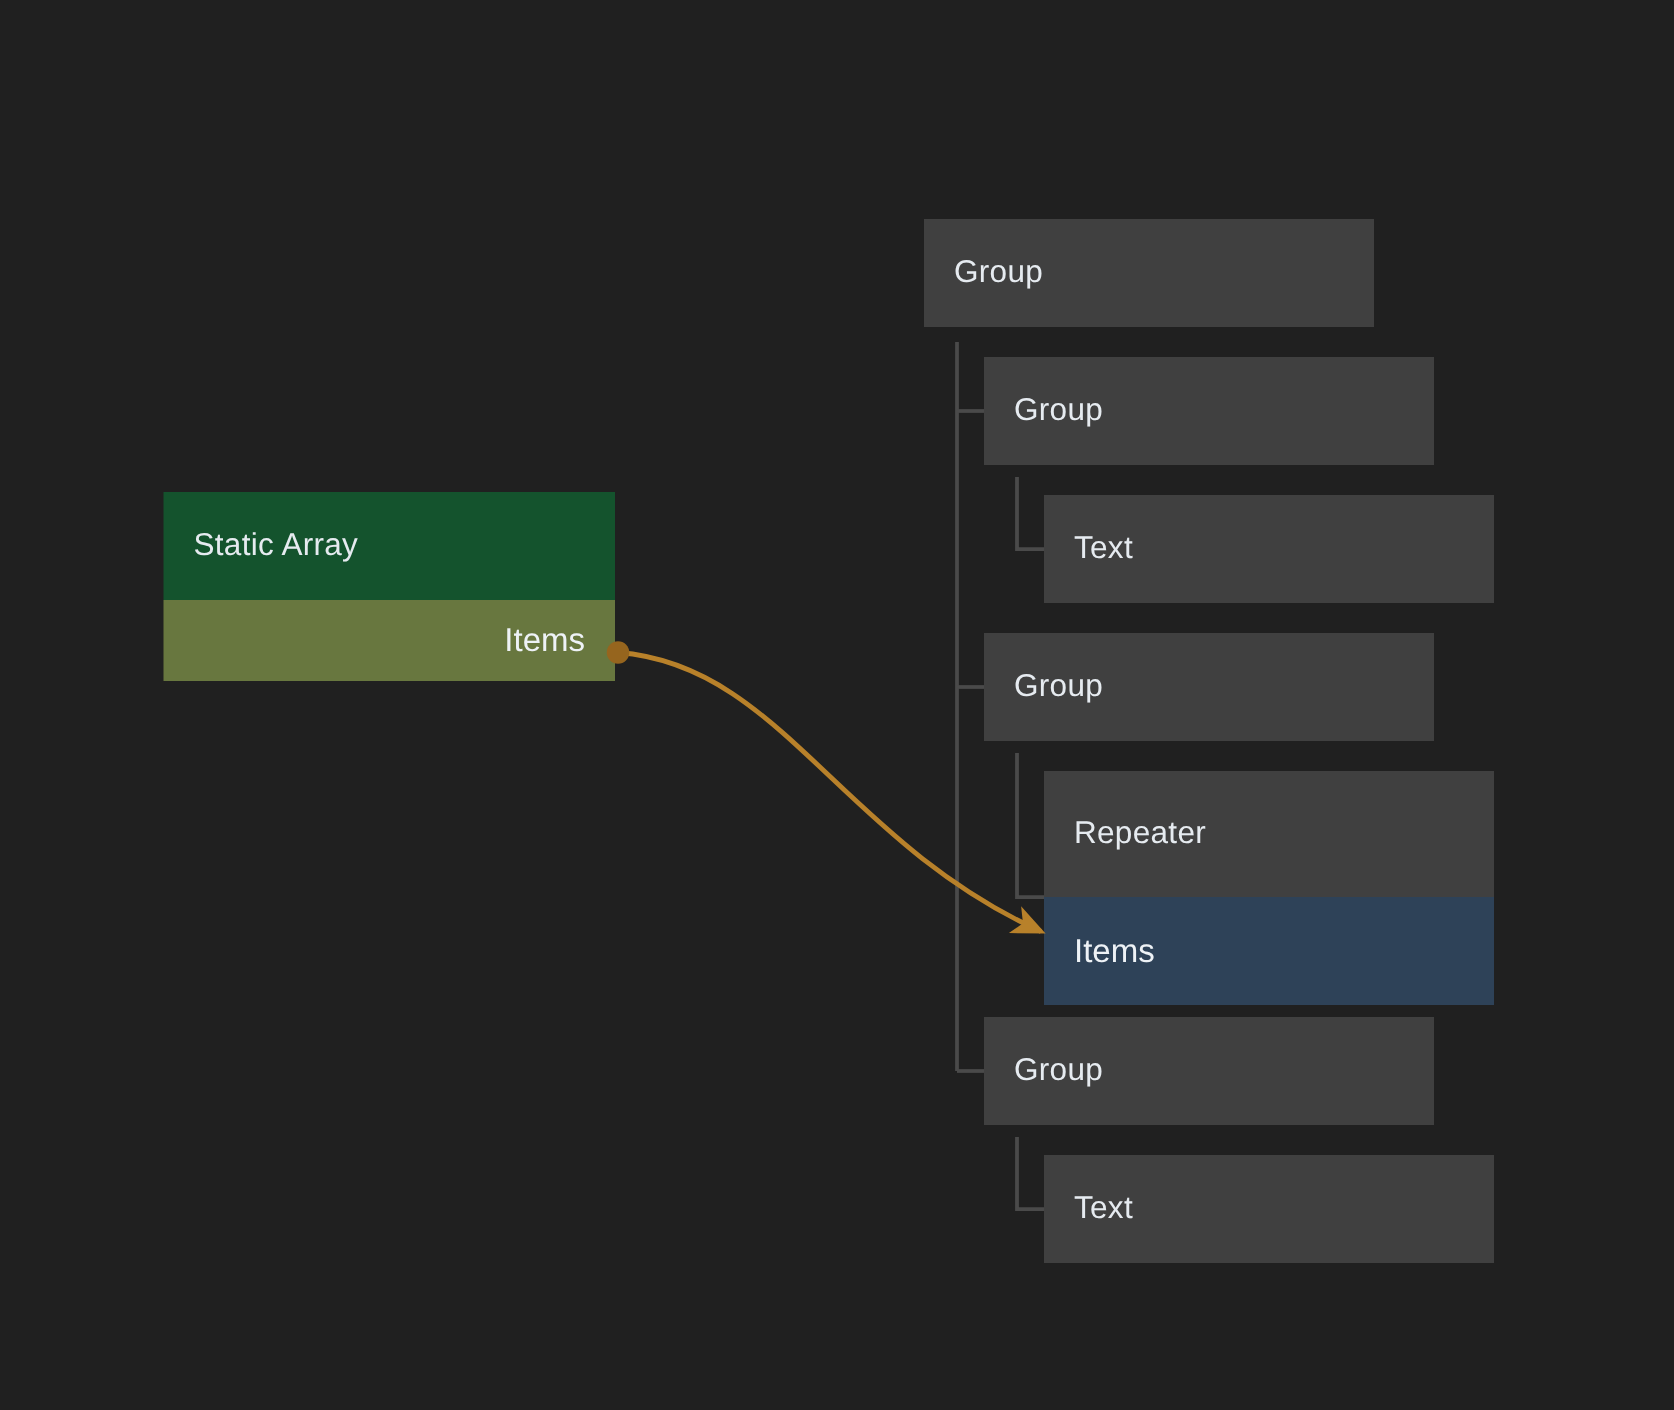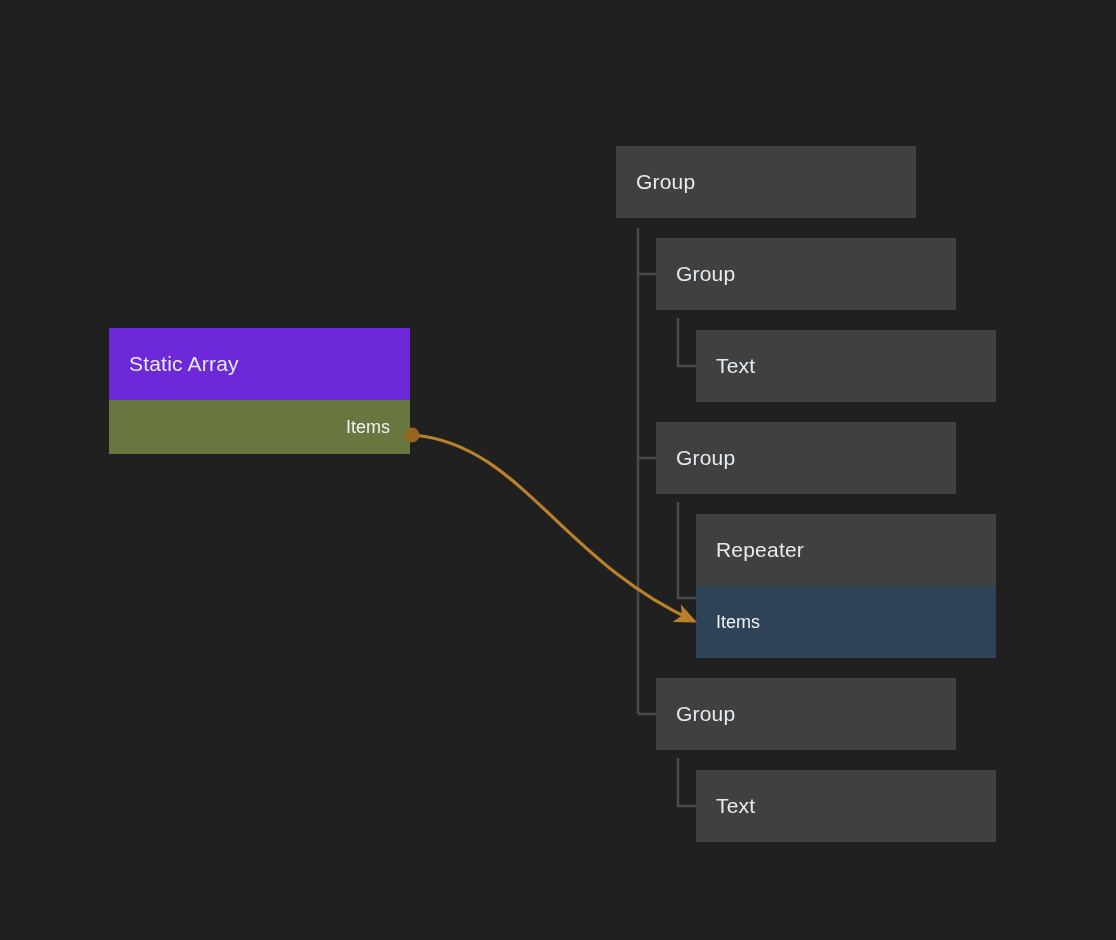--- a/index.html
+++ b/index.html
@@ -43,28 +43,28 @@
     box-sizing: border-box;
     width: 100%;
   }
   .node-title {
     font-size: 21px;
     color: #e6ebf0;
     letter-spacing: 0.2px;
     white-space: nowrap;
   }
   .port-label {
-    font-size: 18px;
+    font-size: 22px;
     color: #eef2f6;
     white-space: nowrap;
   }
 
   
   .node-green .sec-header {
-    background: #6d28d9;
+    background: #14532d;
     height: 72px;
     padding-left: 20px;
   }
   .node-green .sec-port {
     background: #68773f;
     height: 54px;
     padding-right: 20px;
     justify-content: flex-end;
   }
 
@@ -134,21 +134,21 @@
     </div>
   </div>
 
   <div class="node node-blue" style="left:656px; top:422px; width:300px;">
     <div class="node-section sec-header" style="height:72px;">
       <span class="node-title">Group</span>
     </div>
   </div>
 
   <div class="node node-blue" style="left:696px; top:514px; width:300px;">
-    <div class="node-section sec-header" style="height:72px;text-align:center;">
+    <div class="node-section sec-header" style="height:84px;text-align:center;">
       <span class="node-title">Repeater</span>
     </div>
     <div class="node-section sec-port" style="height:72px;">
       <span class="port-label">Items</span>
     </div>
   </div>
 
   <div class="node node-blue" style="left:656px; top:678px; width:300px;">
     <div class="node-section sec-header" style="height:72px;">
       <span class="node-title">Group</span>

